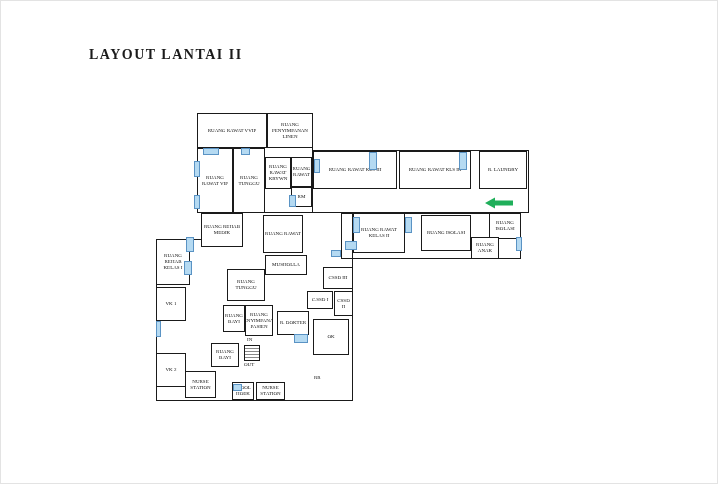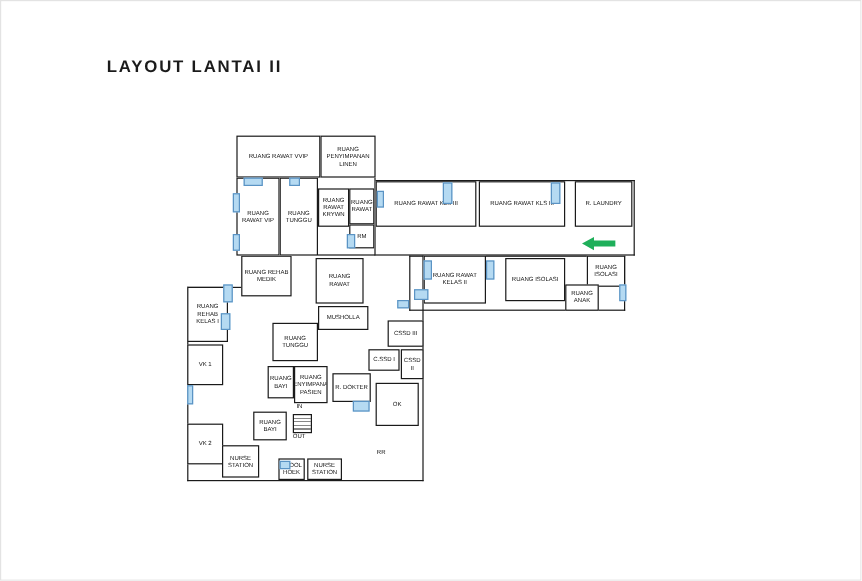--- a/index.html
+++ b/index.html
@@ -1,18 +1,18 @@
 <!DOCTYPE html>
 <html><head>
 <meta charset="utf-8">
 <style>
   html,body { margin:0; padding:0; background:#fff; }
   .canvas {
     position:relative; width:718px; height:484px; background:#ffffff;
-    font-family:Liberation Sans, sans-serif; overflow:hidden;
+    font-family:Liberation Serif, serif; overflow:hidden;
     border:1px solid #e3e3e3; box-sizing:border-box;
   }
   .title {
     position:absolute; left:88px; top:46px; margin:0;
     font-size:14px; font-weight:bold; letter-spacing:1.5px; color:#1b1b1b;
   }
   .room {
     position:absolute; border:1px solid #1a1a1a; background:#ffffff;
     display:flex; align-items:center; justify-content:center; text-align:center;
     font-size:5px; line-height:1.2; color:#111; box-sizing:border-box; padding:1px;

